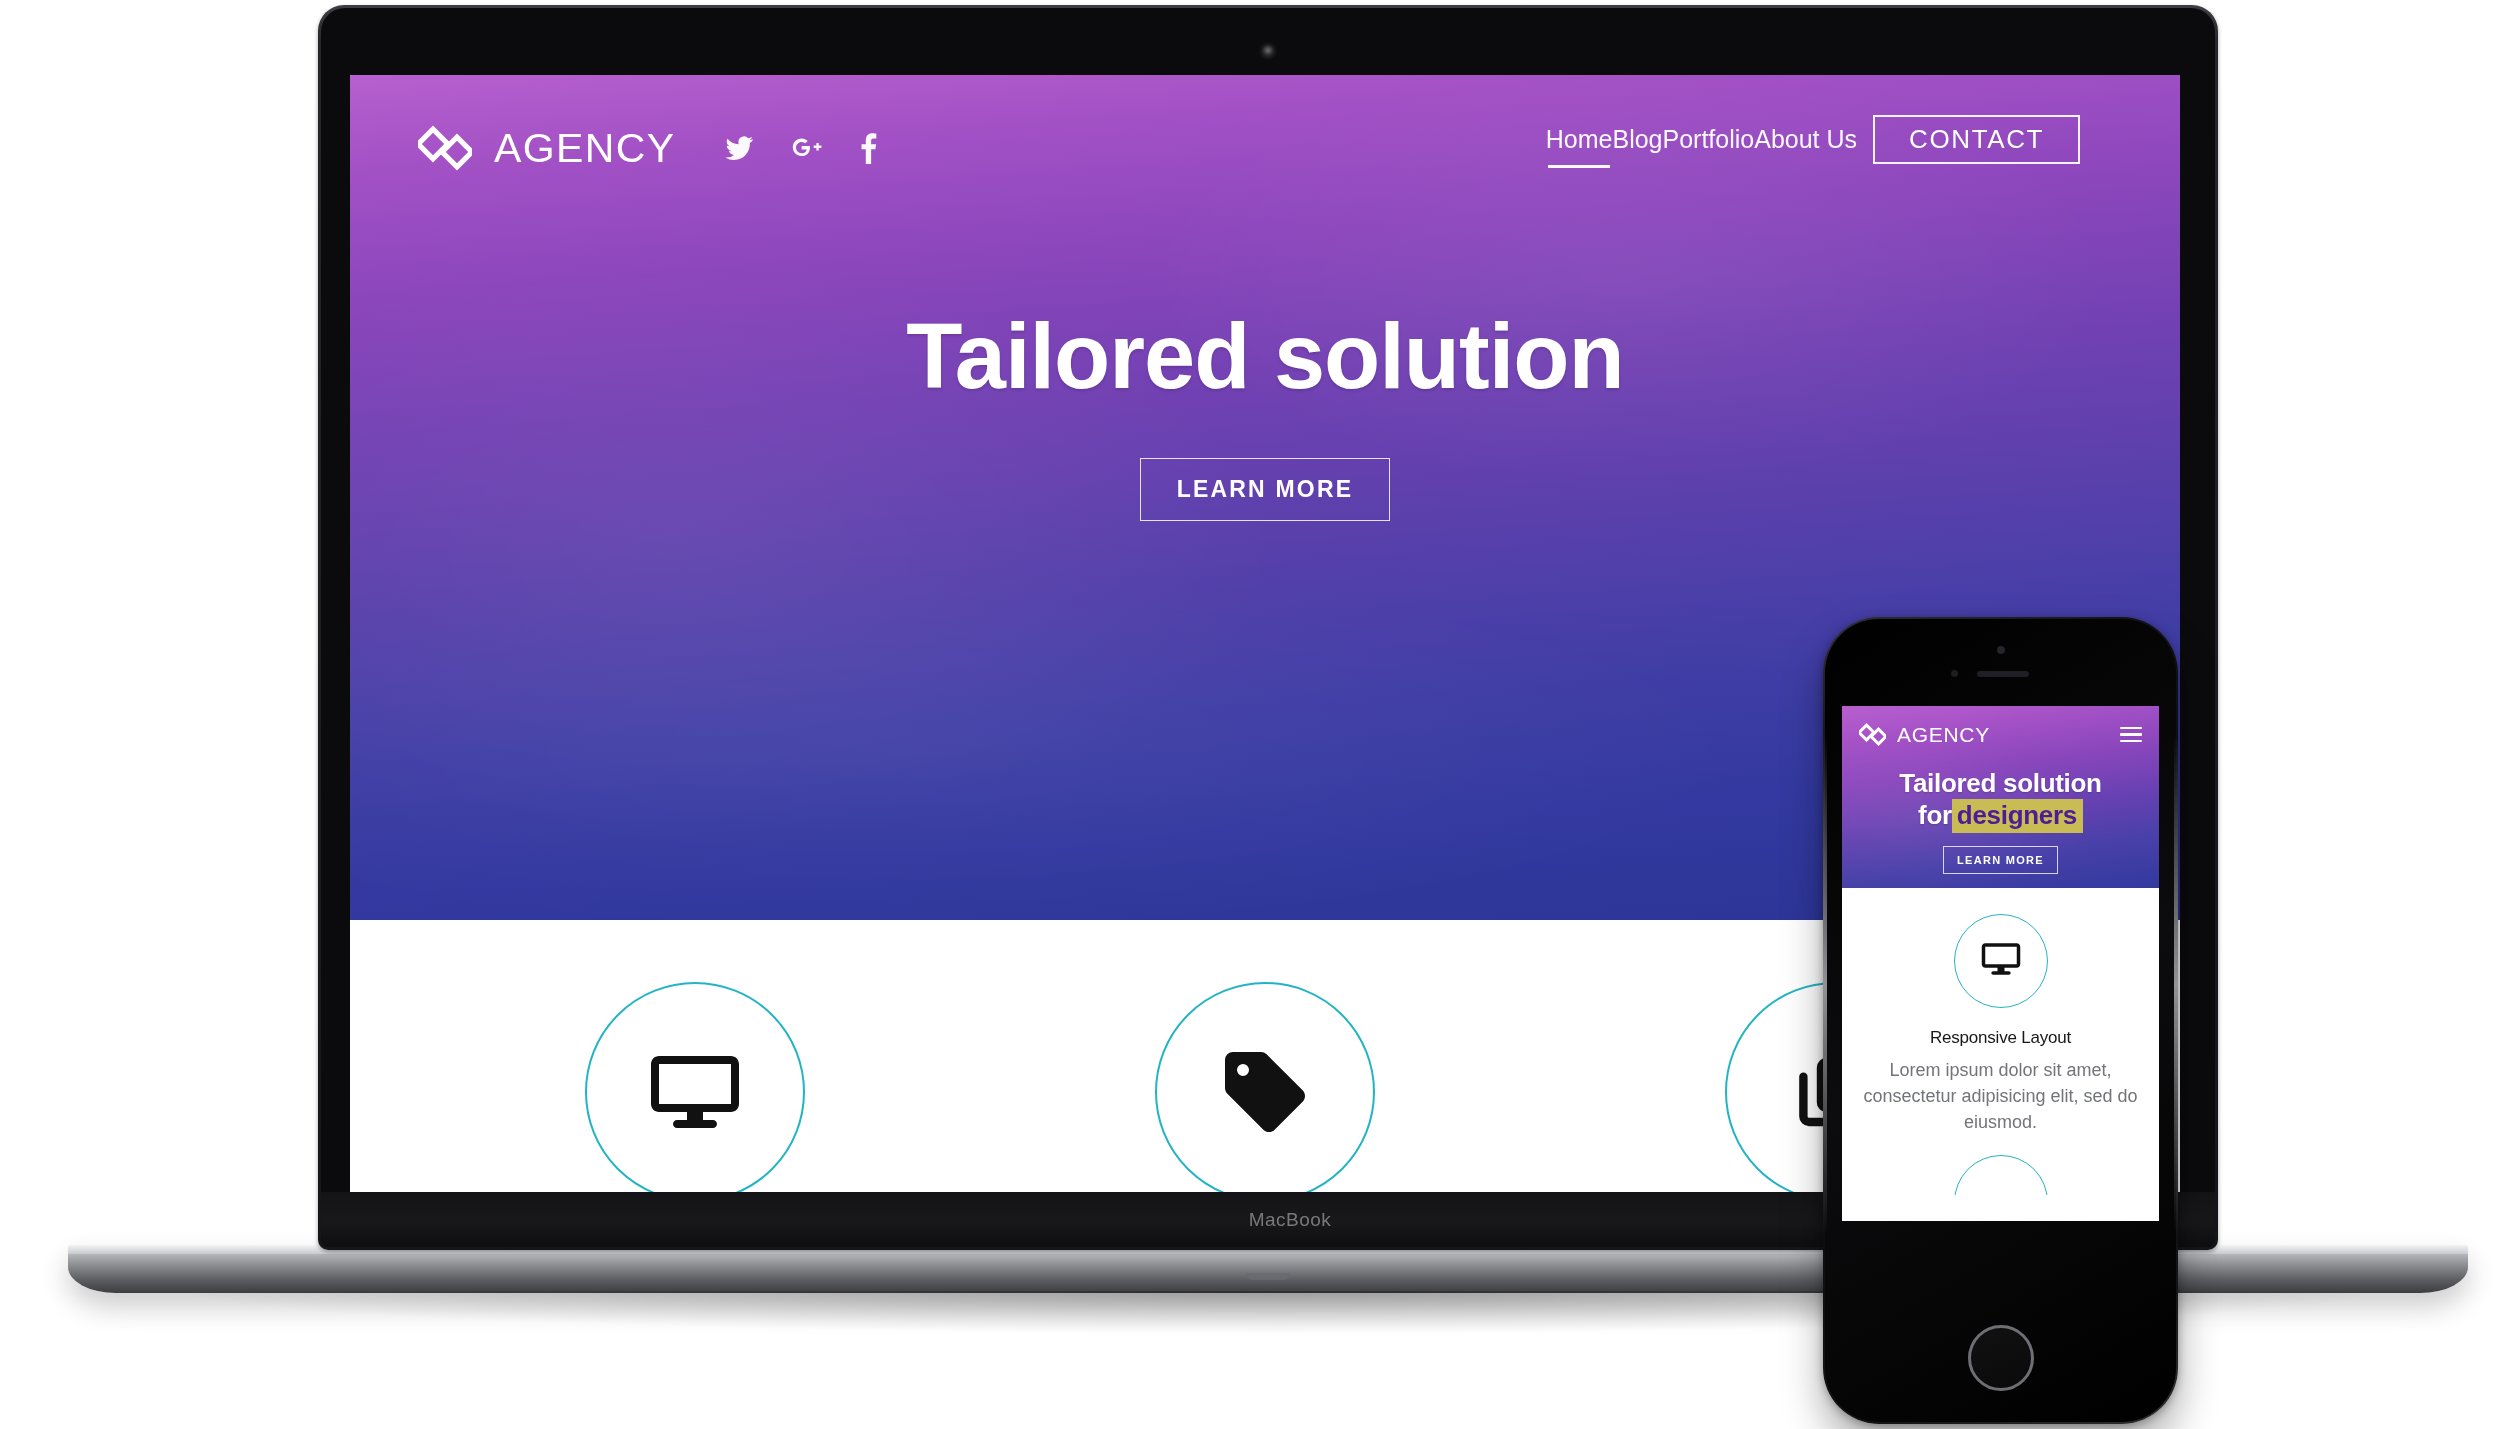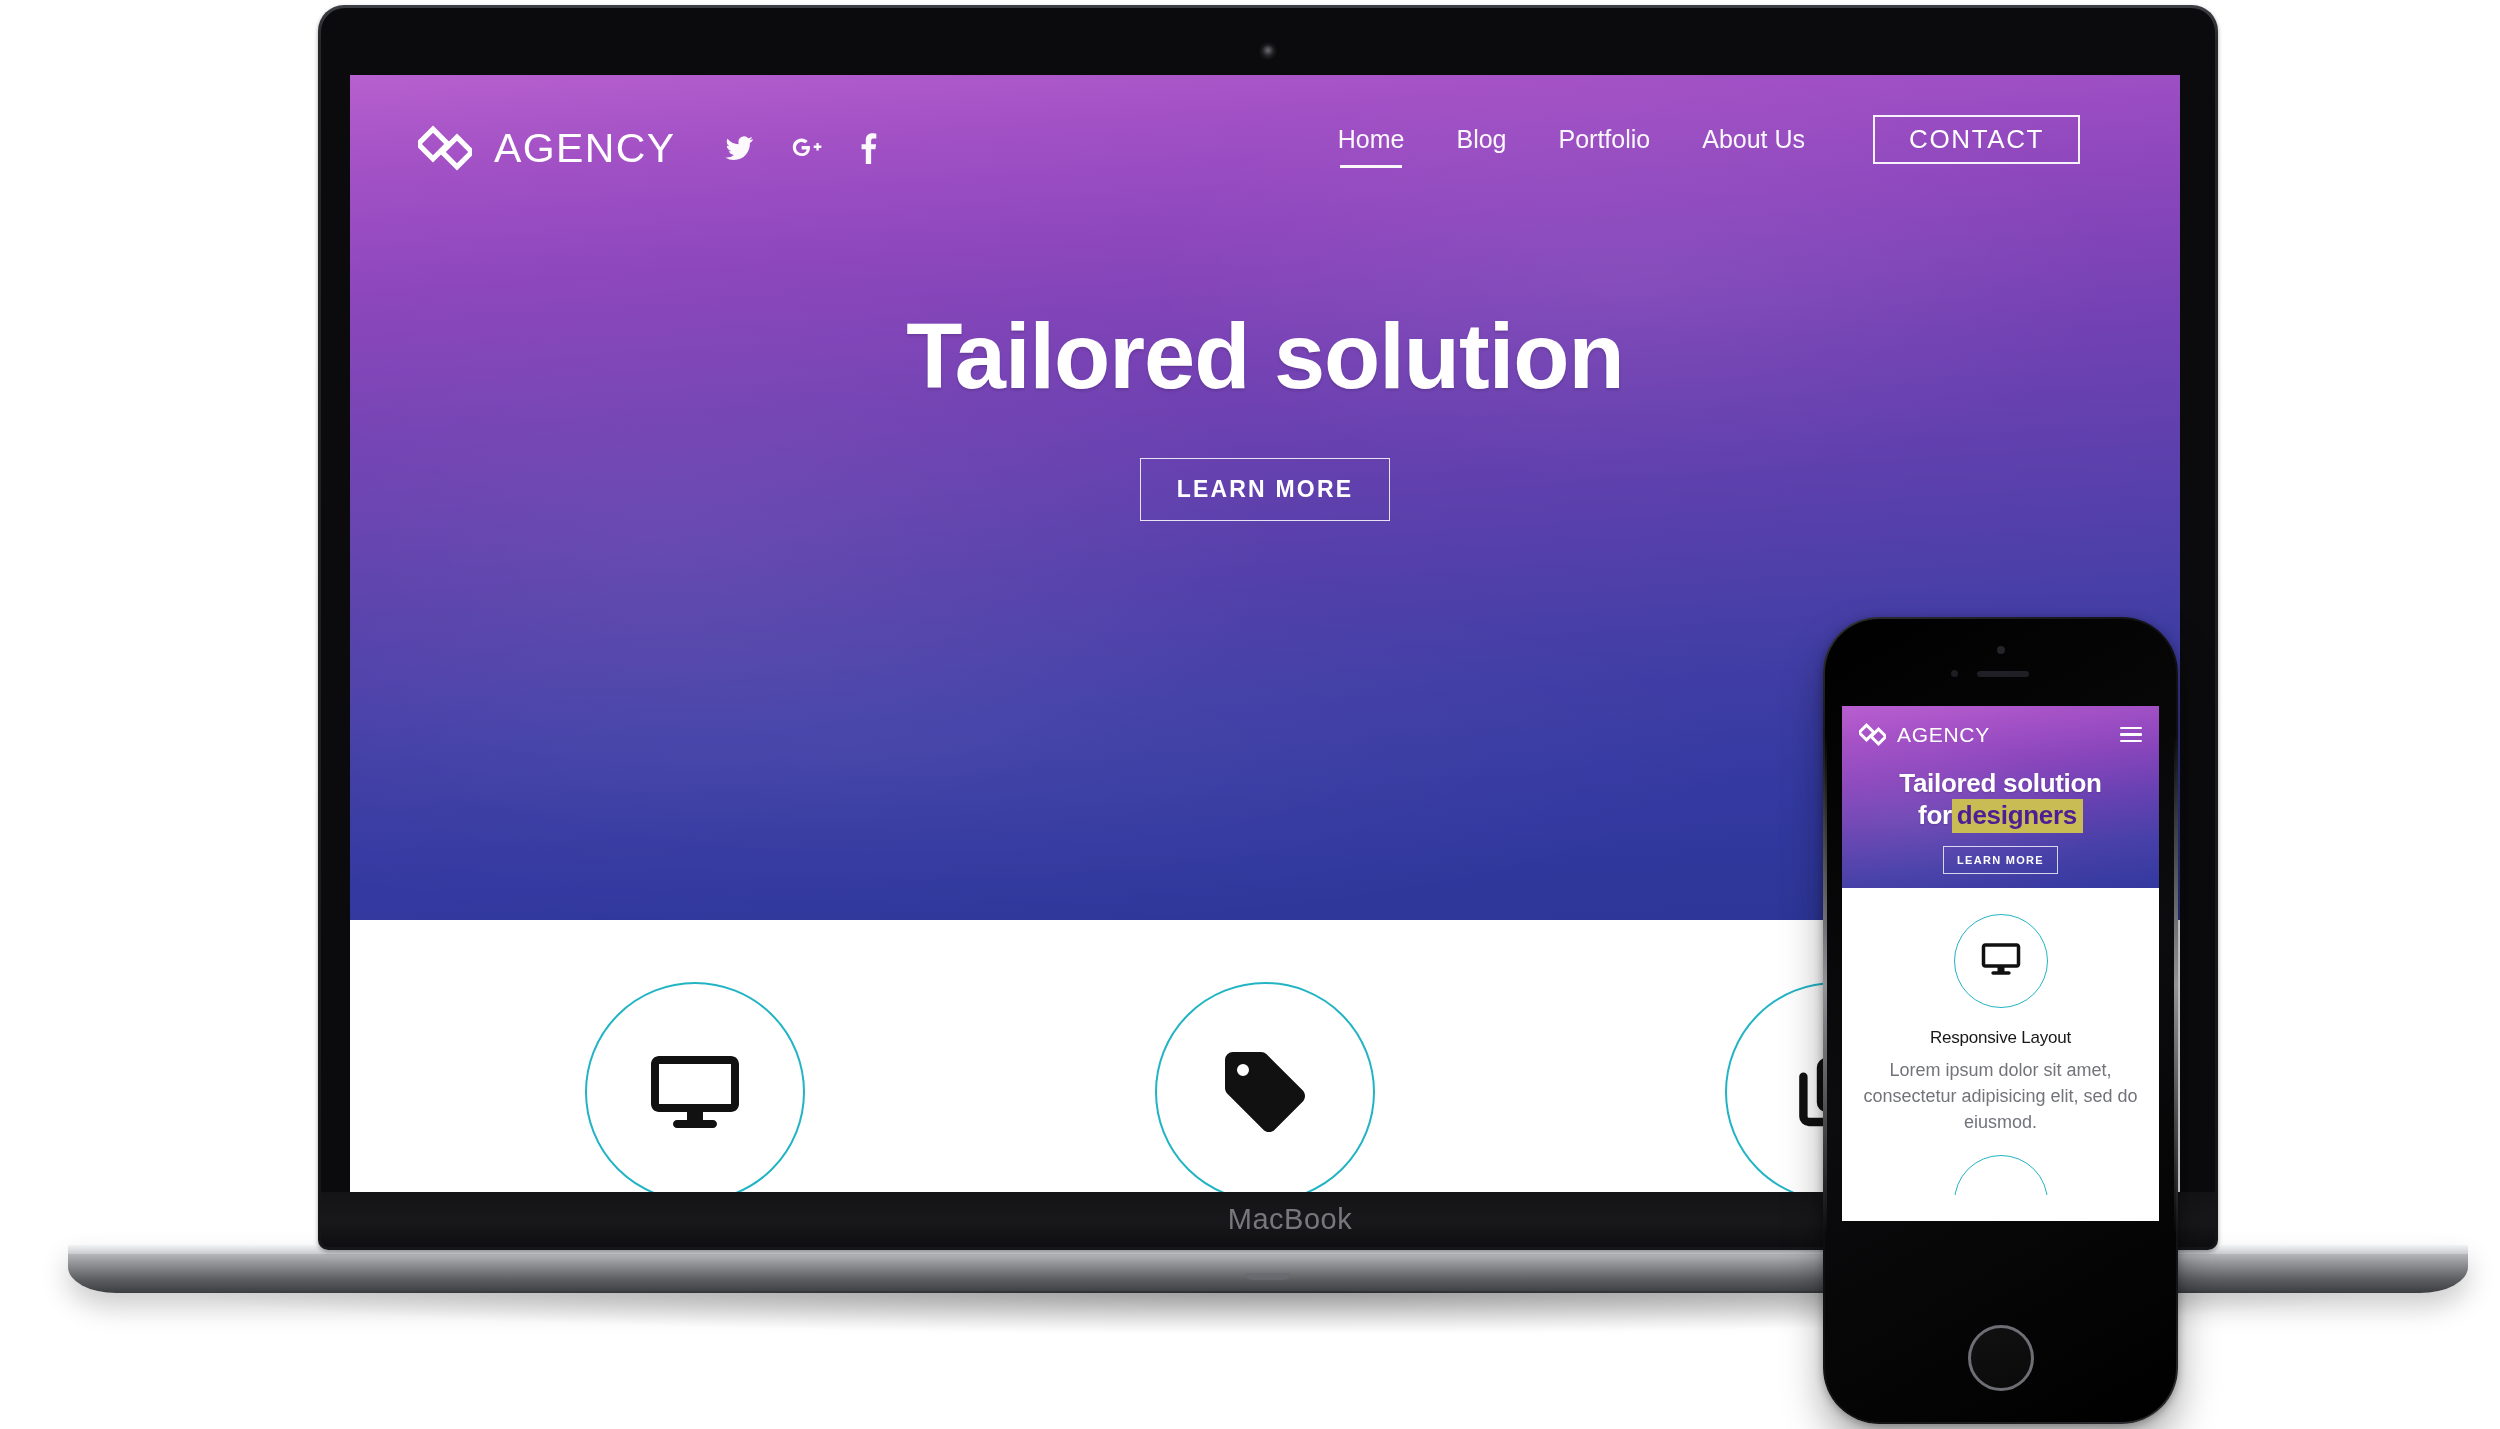--- a/index.html
+++ b/index.html
@@ -34,21 +34,21 @@
     position:absolute; left:32px; top:70px; width:1830px; height:1120px;
     overflow:hidden; background:#fff;
   }
   .mb-chin {
     position:absolute; left:3px; bottom:3px; width:1894px; height:55px;
     background:linear-gradient(180deg,#141417 0%,#18181b 55%,#0e0e10 100%);
     border-radius:0 0 8px 8px;
     display:flex; align-items:center; justify-content:center;
   }
   .mb-wordmark {
-    font-size:29px; letter-spacing:.5px; color:#78787c; font-weight:400;margin-left:44px;
+    font-size:19px; letter-spacing:.5px; color:#78787c; font-weight:400;margin-left:44px;
   }
   
   .mb-base {
     position:absolute; left:-250px; top:1240px; width:2400px; height:48px;
     background:linear-gradient(180deg,#d9dadc 0%,#babbbe 16%,#8d8e92 42%,#5d5e62 72%,#3c3d41 100%);
     border-radius:4px 4px 48px 48px / 4px 4px 26px 26px;
     box-shadow:0 14px 28px rgba(0,0,0,.20);
   }
   .mb-base-hi {
     position:absolute; left:0; top:0; width:100%; height:9px;
@@ -91,21 +91,21 @@
   .brand { display:flex; align-items:center; gap:22px; }
   .logo-mark { width:54px; height:54px; position:relative; }
   .brand-name {
     color:#fff; font-size:41px; letter-spacing:1.4px; font-weight:400;
   }
   .socials { display:flex; align-items:center; gap:36px; margin-left:48px; }
   .soc { color:#fff; opacity:.97; display:flex; align-items:center; }
   .soc svg { display:block; }
   .soc-gplus { font-size:30px; font-weight:700; line-height:1; letter-spacing:-1px; }
 
-  .menu { margin-left:auto; display:flex; align-items:center; gap:52px; }
+  .menu { margin-left:auto; display:flex; align-items:center; }
   .menu-link {
     position:relative; color:#fff; font-size:25px; opacity:.96;
     padding-bottom:18px; cursor:pointer; white-space:nowrap;
   }
   .menu-link.active::after{
     content:""; position:absolute; left:2px; right:2px; bottom:4px;
     height:3px; background:#fff;
   }
   .contact-btn {
     margin-left:16px; border:2px solid rgba(255,255,255,.92);

